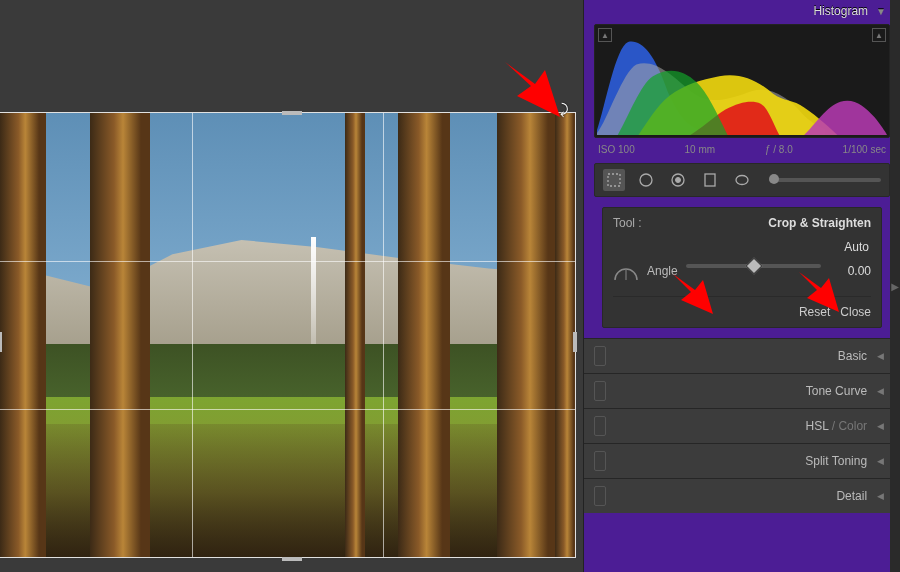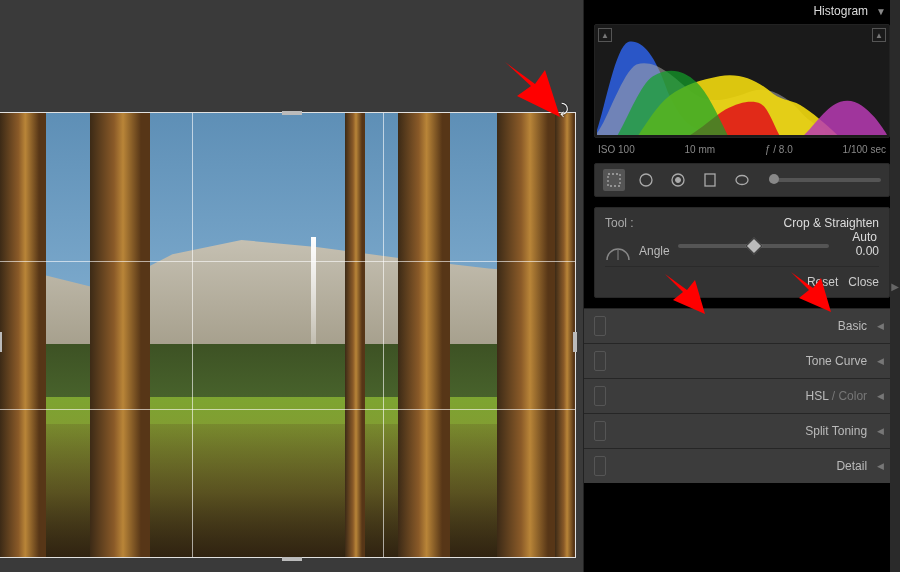--- a/index.html
+++ b/index.html
@@ -19,38 +19,38 @@
 .grid::before{left:33.33%;top:0;bottom:0;width:1px;box-shadow:191px 0 rgba(255,255,255,.6)}
 .grid::after{top:33.33%;left:0;right:0;height:1px;box-shadow:0 148px rgba(255,255,255,.6)}
 .handle{position:absolute;width:20px;height:4px;background:#bbb}
 .handle.h-top{left:50%;top:111px;transform:translateX(-50%)}
 .handle.h-bot{left:50%;bottom:11px;transform:translateX(-50%)}
 .handle.h-left{left:-2px;top:332px;width:4px;height:20px}
 .handle.h-right{left:573px;top:332px;width:4px;height:20px}
 .rot-cursor{position:absolute;left:560px;top:101px;font-size:14px;color:#fff;text-shadow:0 0 2px #000}
 .arrow{position:absolute;width:0;height:0}
 .arrow svg{display:block}
-.side{flex:1;background:#000000;border-left:1px solid #222;display:flex;flex-direction:column;overflow:hidden}
+.side{flex:1;background:#4c1d95;border-left:1px solid #222;display:flex;flex-direction:column;overflow:hidden}
 .p-header{display:flex;justify-content:flex-end;align-items:center;padding:4px 14px 6px;color:#ddd;text-shadow:0 -1px #000}
 .p-header .tri{margin-left:8px;color:#888;font-size:10px}
 .histo{margin:0 10px 6px;border:1px solid #222;background:#1a1a1a;position:relative;height:112px;border-radius:2px}
 .histo .clip{position:absolute;top:3px;width:12px;height:12px;border:1px solid #555;font-size:8px;color:#777;display:flex;align-items:center;justify-content:center}
 .histo .clip.l{left:3px}.histo .clip.r{right:3px}
 .histo svg{position:absolute;left:2px;right:2px;bottom:2px;top:12px;width:calc(100% - 4px);height:98px}
 .meta{display:flex;gap:4px;padding:0 14px 8px;color:#888;font-size:10px;justify-content:space-between}
 .orig{margin:0 10px 10px;padding:4px 6px;border:1px solid #2a2a2a;background:#333;display:flex;align-items:center;gap:8px;border-radius:2px}
 .chk{width:11px;height:11px;border:1px solid #666;background:#2a2a2a}
 .bolt{margin-left:auto;color:#888}
 .tools{margin:0 10px 10px;padding:5px 8px;border:1px solid #282828;background:#333;display:flex;align-items:center;gap:10px;border-radius:2px}
 .tbtn{width:22px;height:22px;display:flex;align-items:center;justify-content:center;border-radius:2px}
 .tbtn.sel{background:#555}
 .tbtn svg{stroke:#aaa;fill:none}
 .minislider{flex:1;height:4px;background:#555;border-radius:2px;position:relative;margin-left:6px}
 .minislider .knob{position:absolute;left:0;top:-4px;width:10px;height:10px;border-radius:50%;background:#888}
-.croppanel{margin:0 10px 10px;padding:8px 10px;border:1px solid #282828;background:#333;border-radius:2px;display:flex;flex-direction:column;position:relative}
+.croppanel{margin:0 18px 10px;padding:8px 10px;border:1px solid #282828;background:#333;border-radius:2px;display:flex;flex-direction:column;gap:10px;position:relative}
 .row{display:flex;align-items:center;gap:8px}
 .row .lab{color:#aaa}
 .row .val{margin-left:auto;color:#ddd}
 .lockrow{display:flex;align-items:center;gap:8px}
 .lockrow .aspicon{width:18px;height:14px}
 .popup{margin-left:auto;display:flex;align-items:center;gap:4px;color:#ccc}
 .popup .caret{font-size:8px;color:#888}
 .lock{color:#d6a62f;font-size:14px}
 .sliderrow{display:flex;align-items:flex-start;gap:8px}
 .sliderrow .dial{width:26px;height:18px}
@@ -154,21 +154,21 @@
           </svg>
         </div>
       <div class="minislider">
           <div class="knob"></div>
         </div>
     </div>
 
     <div class="croppanel">
       <div class="row">
         <span class="lab">Tool :</span>
-        <span class="val" style="font-weight:400">Crop &amp; Straighten</span>
+        <span class="val" style="font-weight:700">Crop &amp; Straighten</span>
       </div>
       <div class="autorow">
         <span class="autolink">Auto</span>
       </div>
       <div class="sliderrow">
         <svg class="dial" viewBox="0 0 26 18">
             <path d="M2 16 A11 11 0 0 1 24 16" fill="none" stroke="#888" stroke-width="1.5"></path>
             <line x1="13" y1="16" x2="13" y2="6" stroke="#888"></line>
           </svg>
         <span class="lab">Angle</span>

